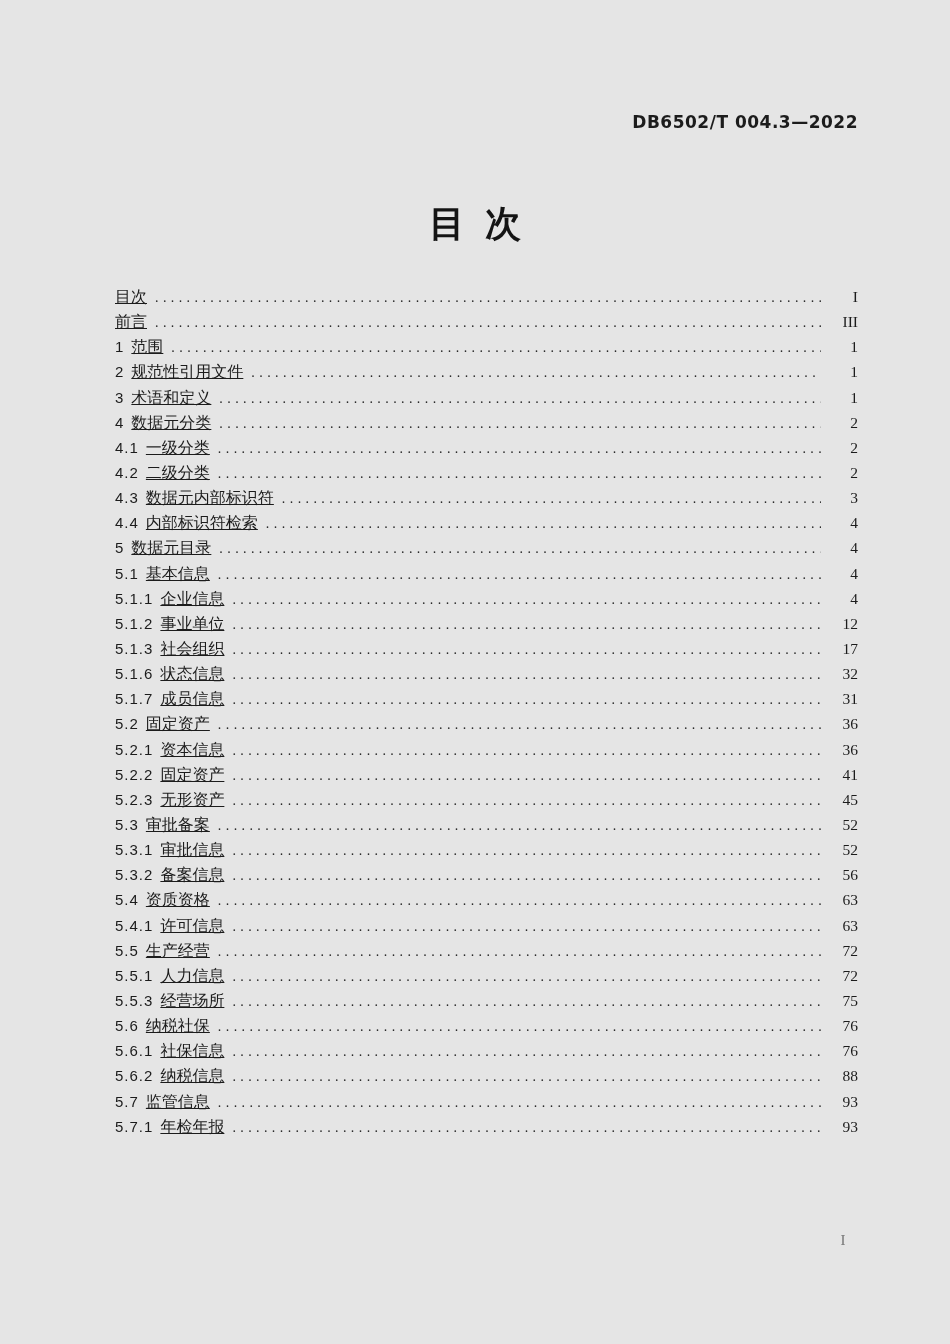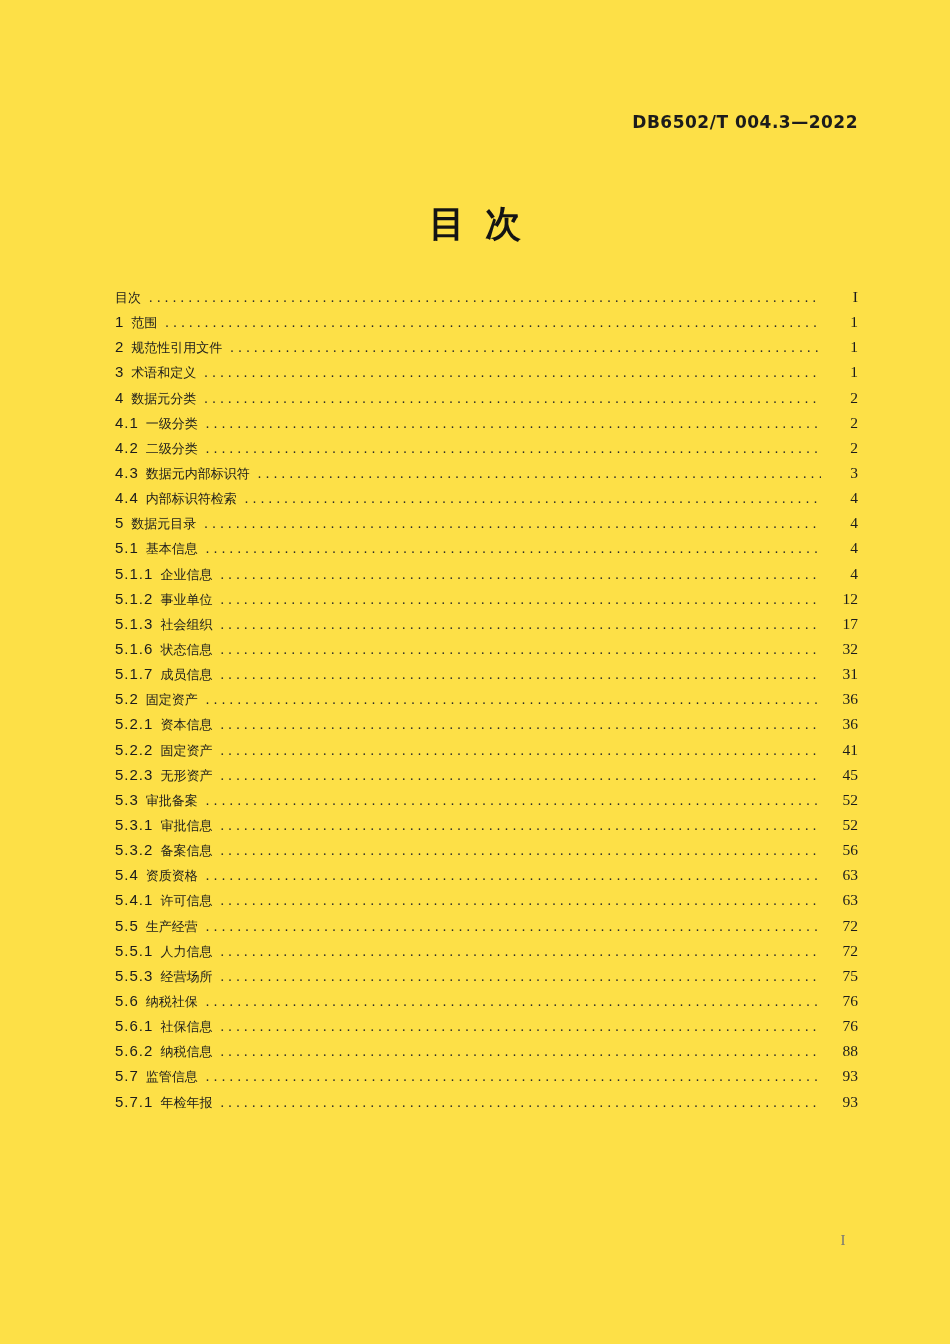--- a/index.html
+++ b/index.html
@@ -4,21 +4,21 @@
 <style>
   html, body {
     margin: 0;
     padding: 0;
     background: #ffffff;
   }
   .page {
     position: relative;
     width: 950px;
     height: 1344px;
-    background: #fde047;
+    background: #e5e5e5;
     overflow: hidden;
     font-family: "Liberation Serif", "DejaVu Serif", serif;
     color: #1c1c1c;
   }
   .doc-code {
     position: absolute;
     top: 112px;
     right: 92px;
     font-family: "DejaVu Sans", "Liberation Sans", sans-serif;
     font-size: 17px;
@@ -53,22 +53,23 @@
   }
   .toc-num {
     font-family: "Liberation Sans", "DejaVu Sans", sans-serif;
     font-size: 15px;
     letter-spacing: 1px;
     margin-right: 7px;
     color: #1c1c1c;
   }
   .toc-label {
     font-family: "Liberation Serif", "DejaVu Serif", serif;
-    font-size: 13px;
-    color: #1c1c1c;
+    font-size: 16px;
+    color: #1c1c1c;
+    text-decoration: underline;
   }
   .leader {
     flex: 1 1 auto;
     overflow: hidden;
     margin: 0 7px 0 8px;
     font-size: 14px;
     color: #2a2a2a;
   }
   .leader::after {
     content: "...................................................................................................................................................................................................................................................................................";
@@ -103,20 +104,26 @@
   <div class="doc-title">目  次</div>
 
   <div class="toc">
       <div class="toc-row">
 
       <span class="toc-label">目次</span>
       <span class="leader"></span>
       <span class="toc-page">I</span>
     </div>
       <div class="toc-row">
+
+      <span class="toc-label">前言</span>
+      <span class="leader"></span>
+      <span class="toc-page">III</span>
+    </div>
+      <div class="toc-row">
       <span class="toc-num">1</span>
       <span class="toc-label">范围</span>
       <span class="leader"></span>
       <span class="toc-page">1</span>
     </div>
       <div class="toc-row">
       <span class="toc-num">2</span>
       <span class="toc-label">规范性引用文件</span>
       <span class="leader"></span>
       <span class="toc-page">1</span>

